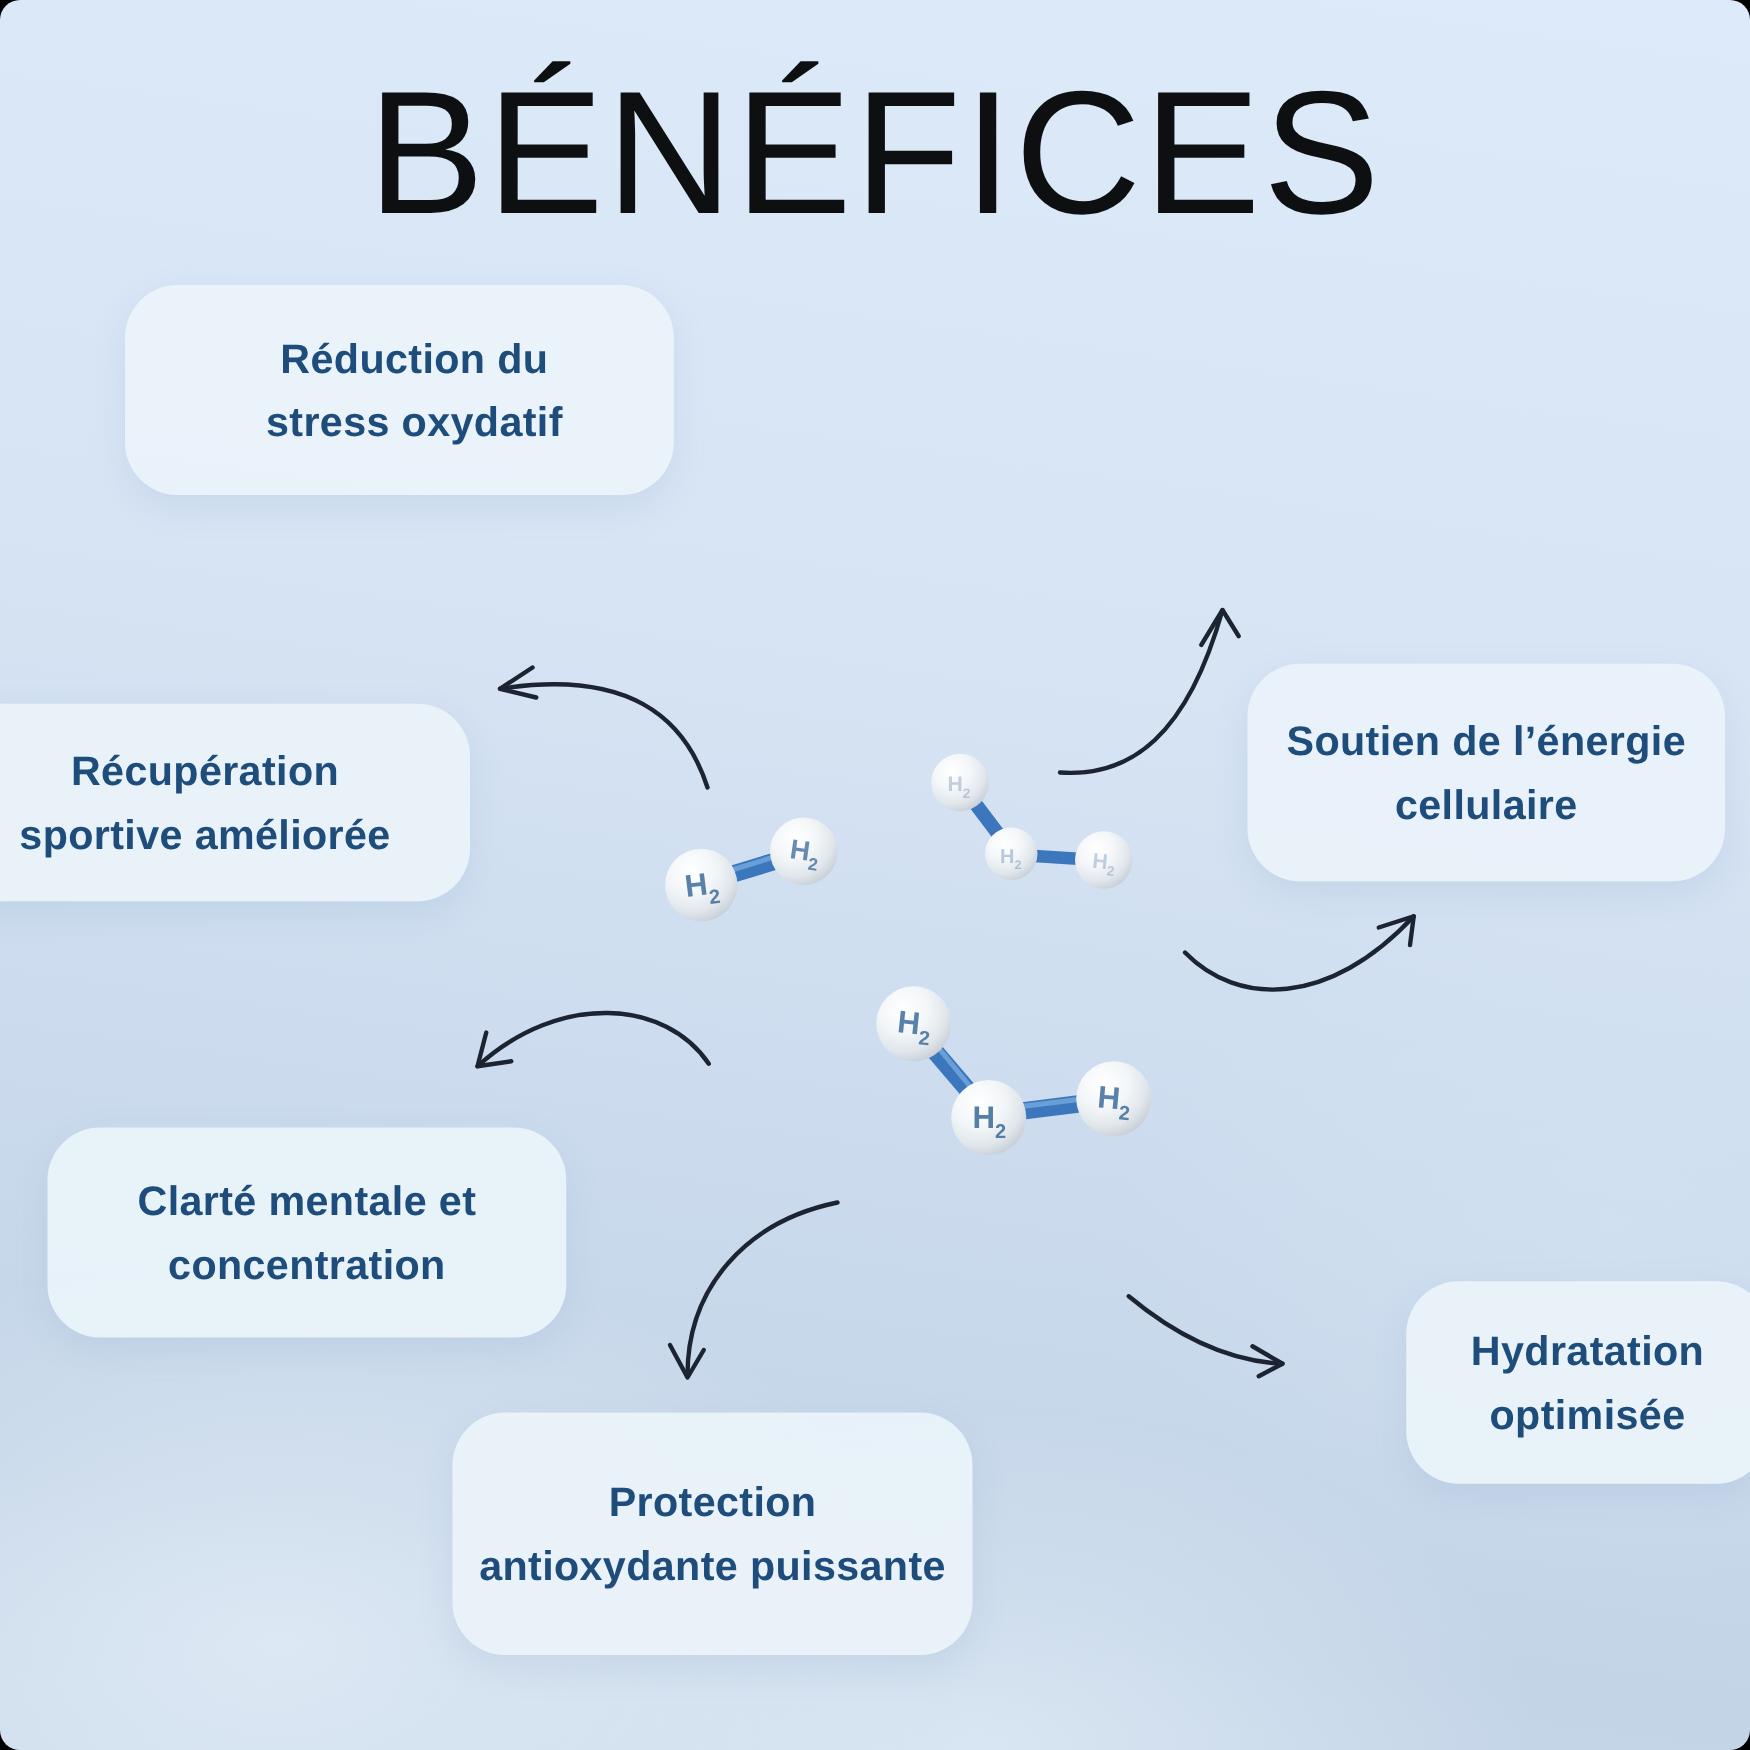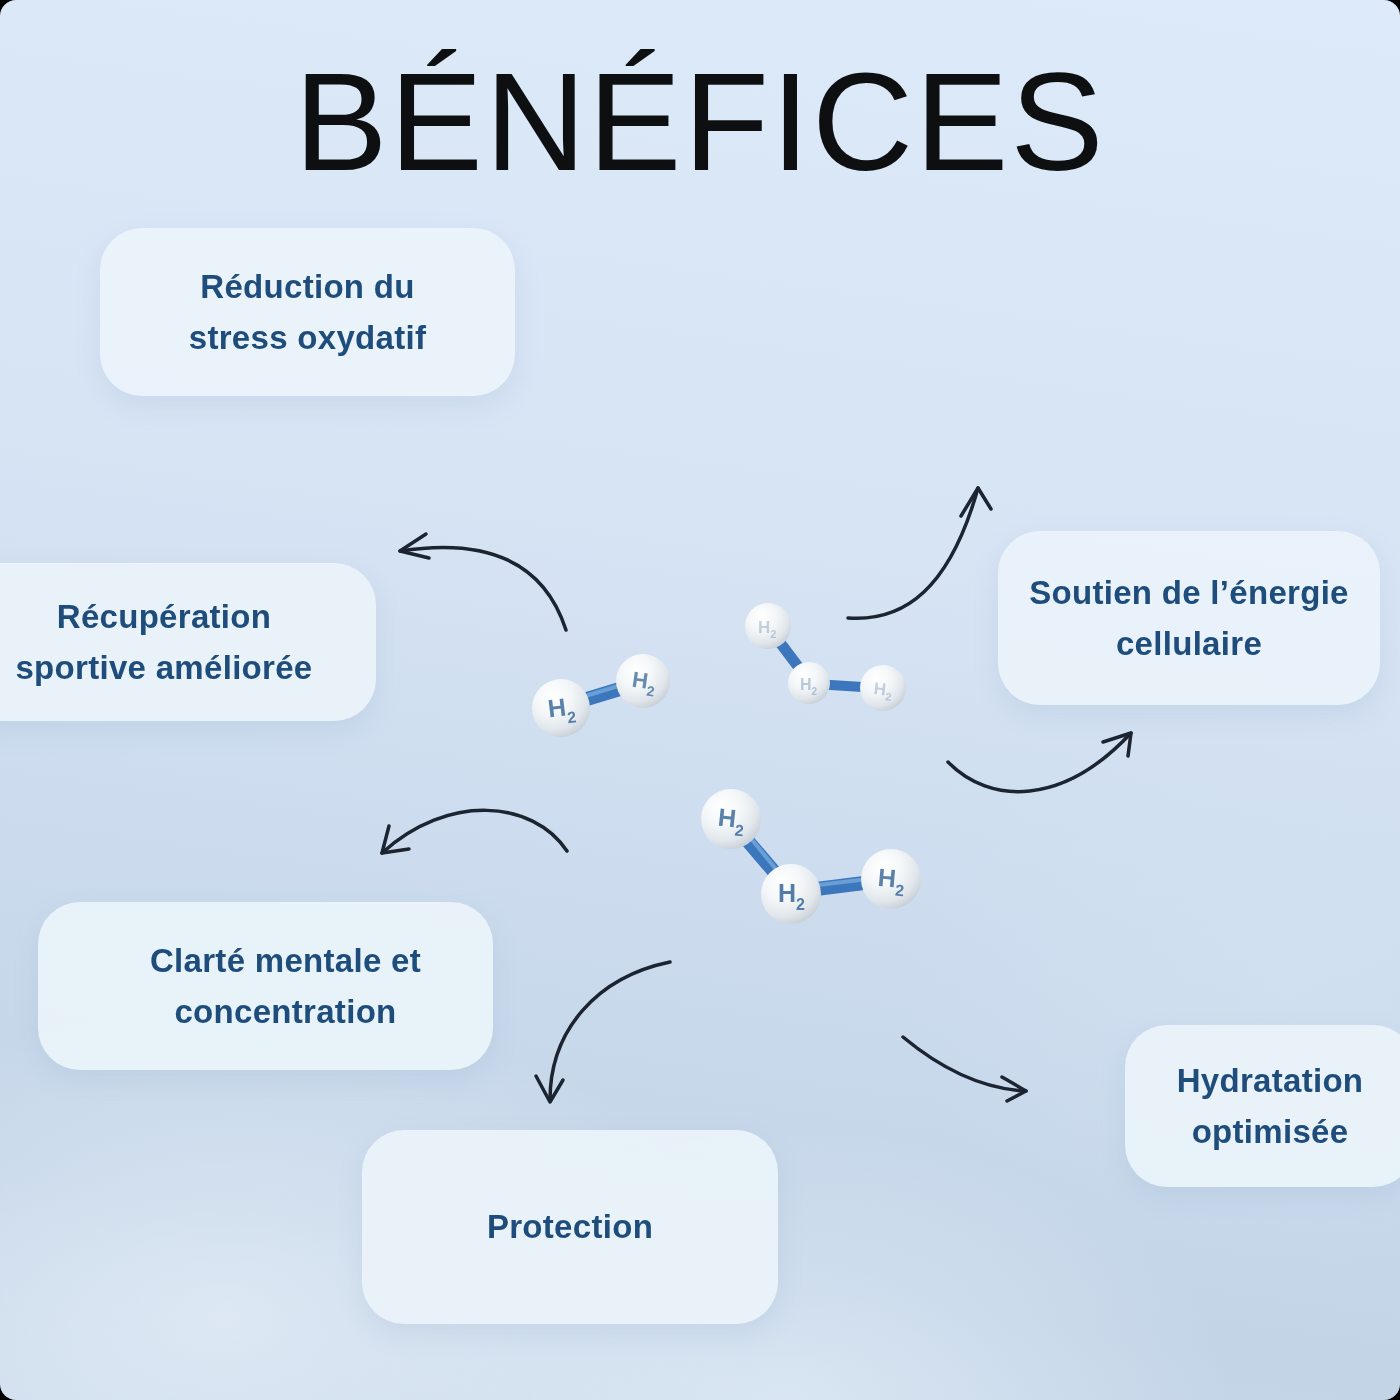--- a/index.html
+++ b/index.html
@@ -34,25 +34,25 @@
     align-items:center;
     justify-content:center;
     color:#1e4d7c;
     font-weight:700;
     font-size:33px;
     line-height:1.55;
     letter-spacing:0.3px;
     text-align:center;
   }
   .card .line{white-space:nowrap;}
-  .card-stress{left:100px;top:228px;width:415px;height:168px;}
+  .card-stress{left:100px;top:228px;width:415px;height:168px;padding-left:24px;}
   .card-inflammation{left:868px;top:228px;width:415px;height:168px;}
   .card-recuperation{left:-48px;top:563px;width:424px;height:158px;}
   .card-soutien{left:998px;top:531px;width:382px;height:174px;}
-  .card-clarte{left:38px;top:902px;width:415px;height:168px;padding-left:40px;}
+  .card-clarte{left:38px;top:902px;width:415px;height:168px;}
   .card-protection{left:362px;top:1130px;width:416px;height:194px;}
   .card-hydratation{left:1125px;top:1025px;width:290px;height:162px;}
   svg.overlay{position:absolute;left:0;top:0;width:1400px;height:1400px;pointer-events:none;}
   .arrow{stroke:#1b2430;stroke-width:3.5;fill:none;stroke-linecap:round;stroke-linejoin:round;}
   .bond{stroke:#3c77bd;stroke-linecap:round;}
   .bond-hi{stroke:#82b5e6;stroke-linecap:round;opacity:0.65;}
   .h2label{fill:#44719f;font-family:"Liberation Sans",sans-serif;font-weight:700;}
 </style>
 </head>
 <body>
@@ -77,20 +77,21 @@
     <span class="line">cellulaire</span>
   </div>
 
   <div class="card card-clarte">
     <span class="line">Clarté mentale et</span>
     <span class="line">concentration</span>
   </div>
 
   <div class="card card-protection">
     <span class="line">Protection</span>
+    <span class="line">antioxydante puissante</span>
   </div>
 
   <div class="card card-hydratation">
     <span class="line">Hydratation</span>
     <span class="line">optimisée</span>
   </div>
 
   <svg class="overlay" viewBox="0 0 1400 1400">
     <defs>
       <radialGradient id="sphereGrad" cx="36%" cy="30%" r="80%">

